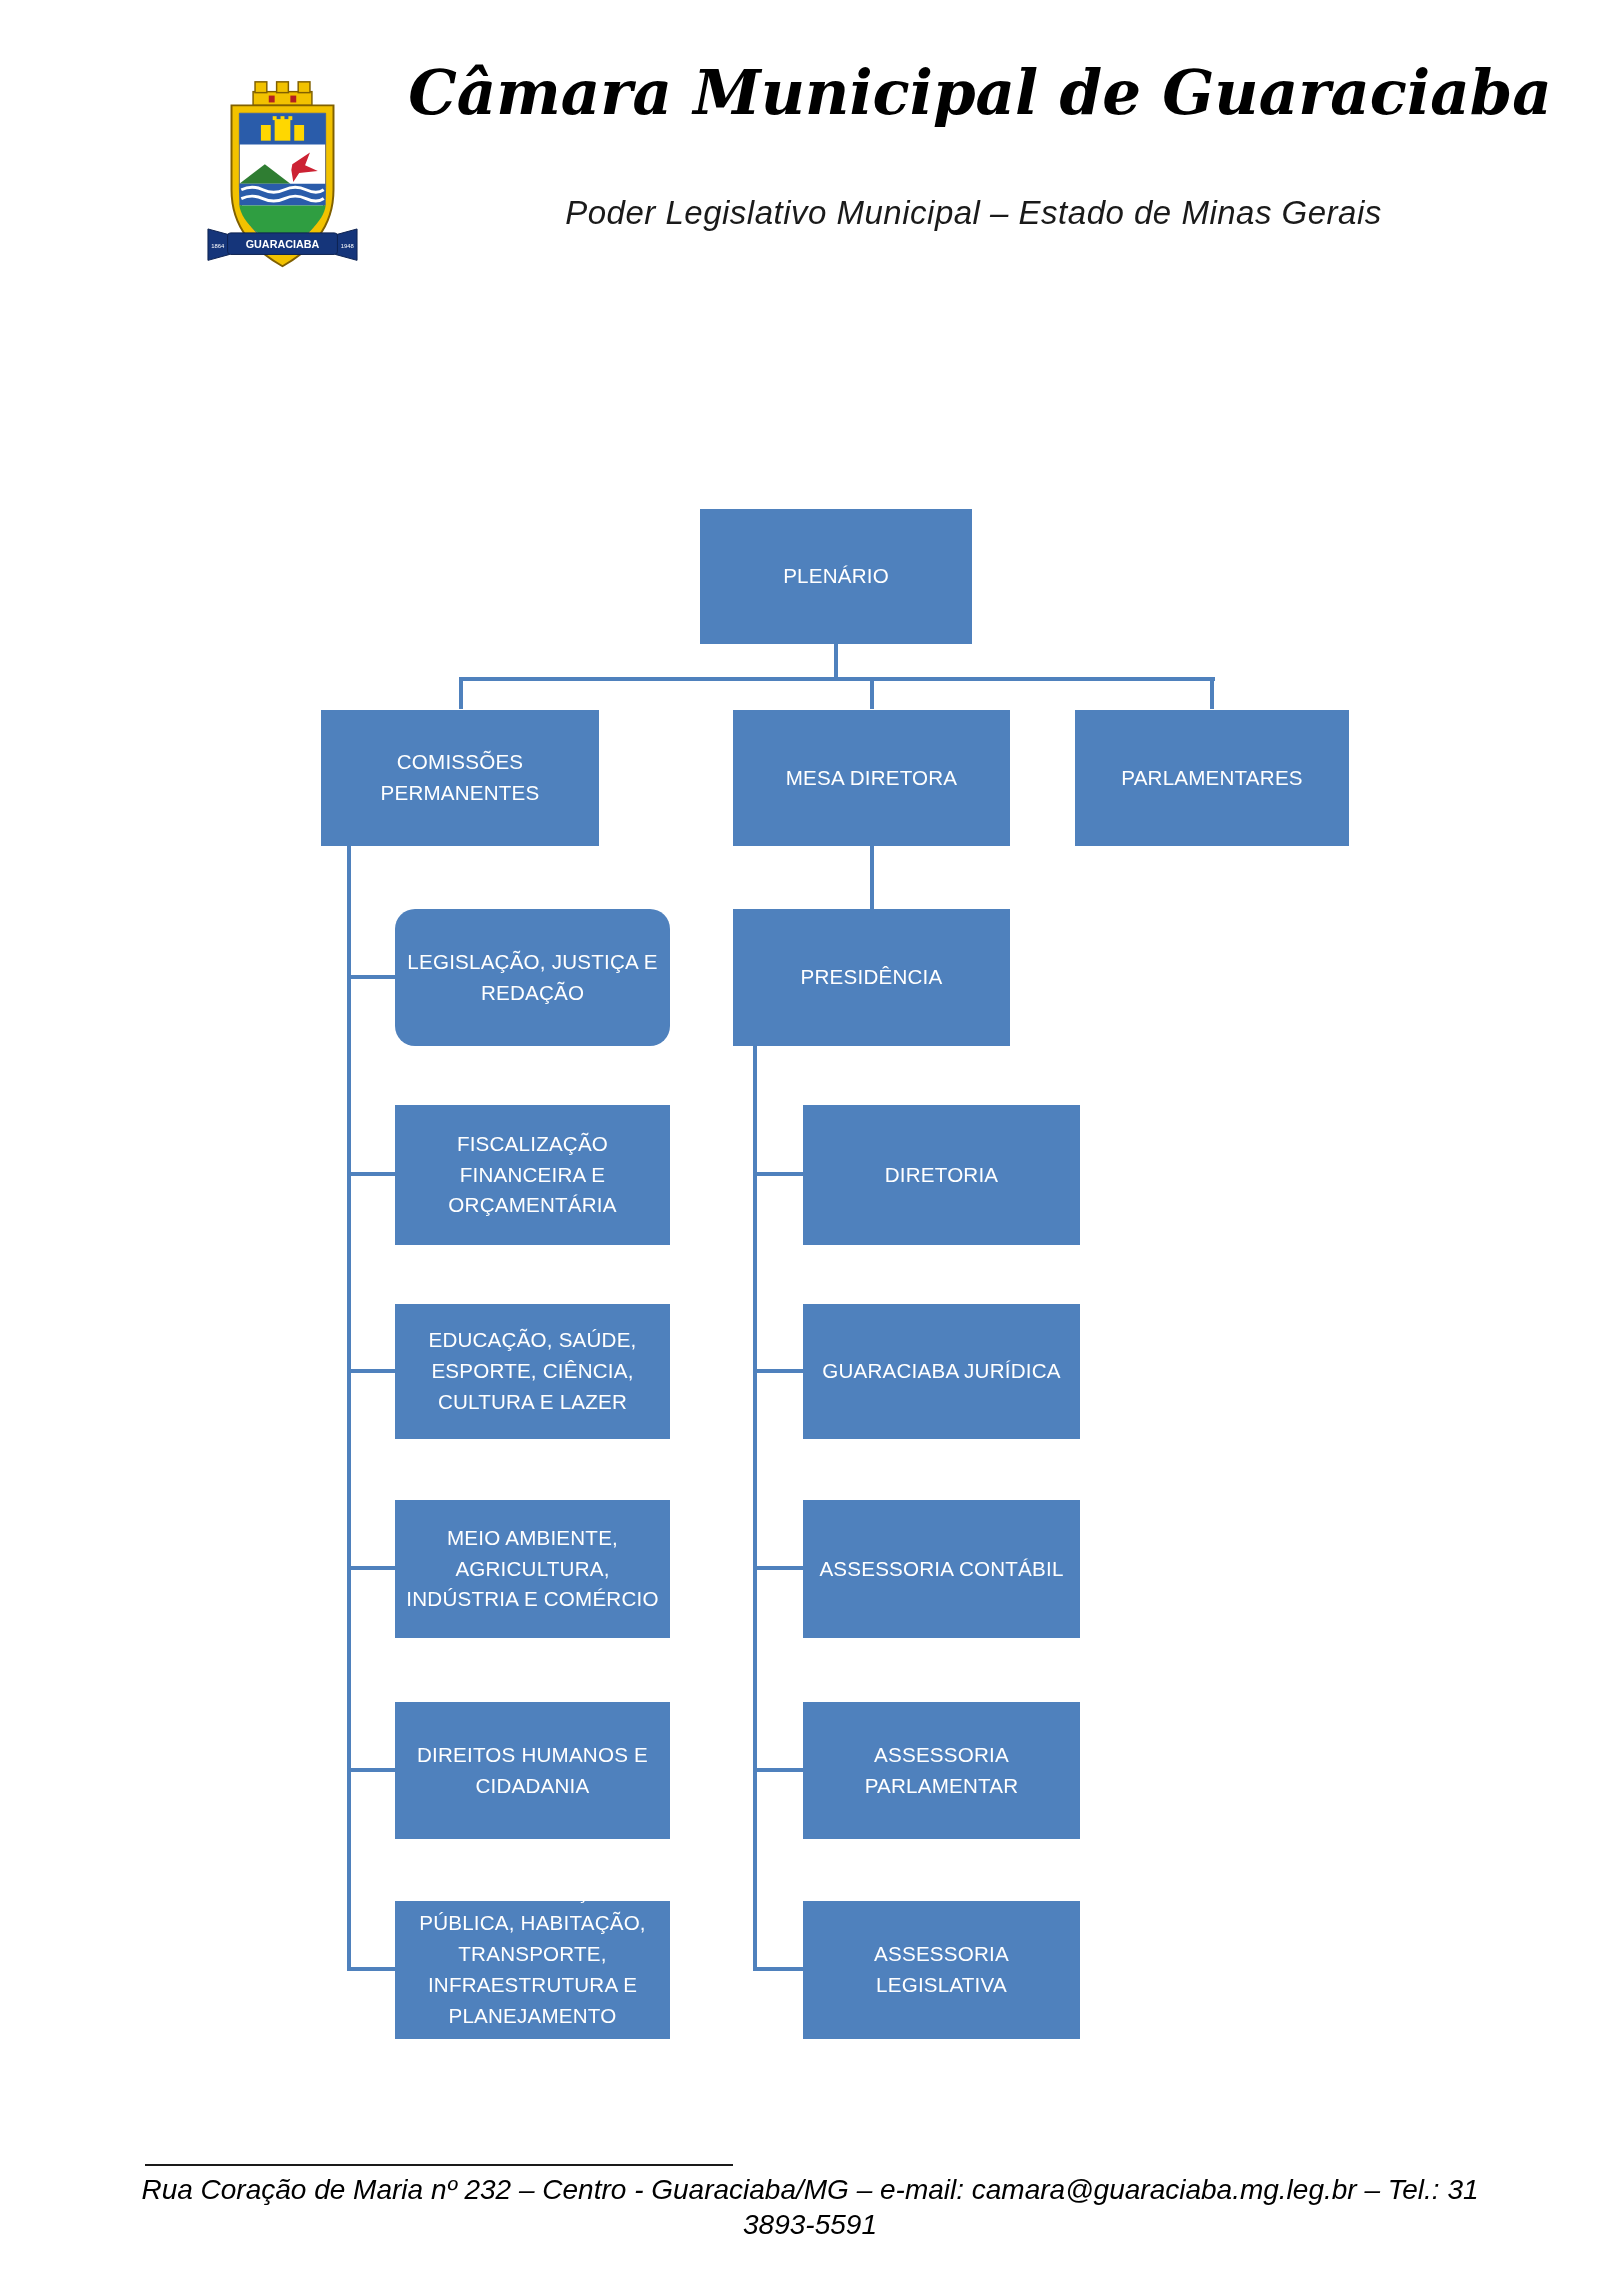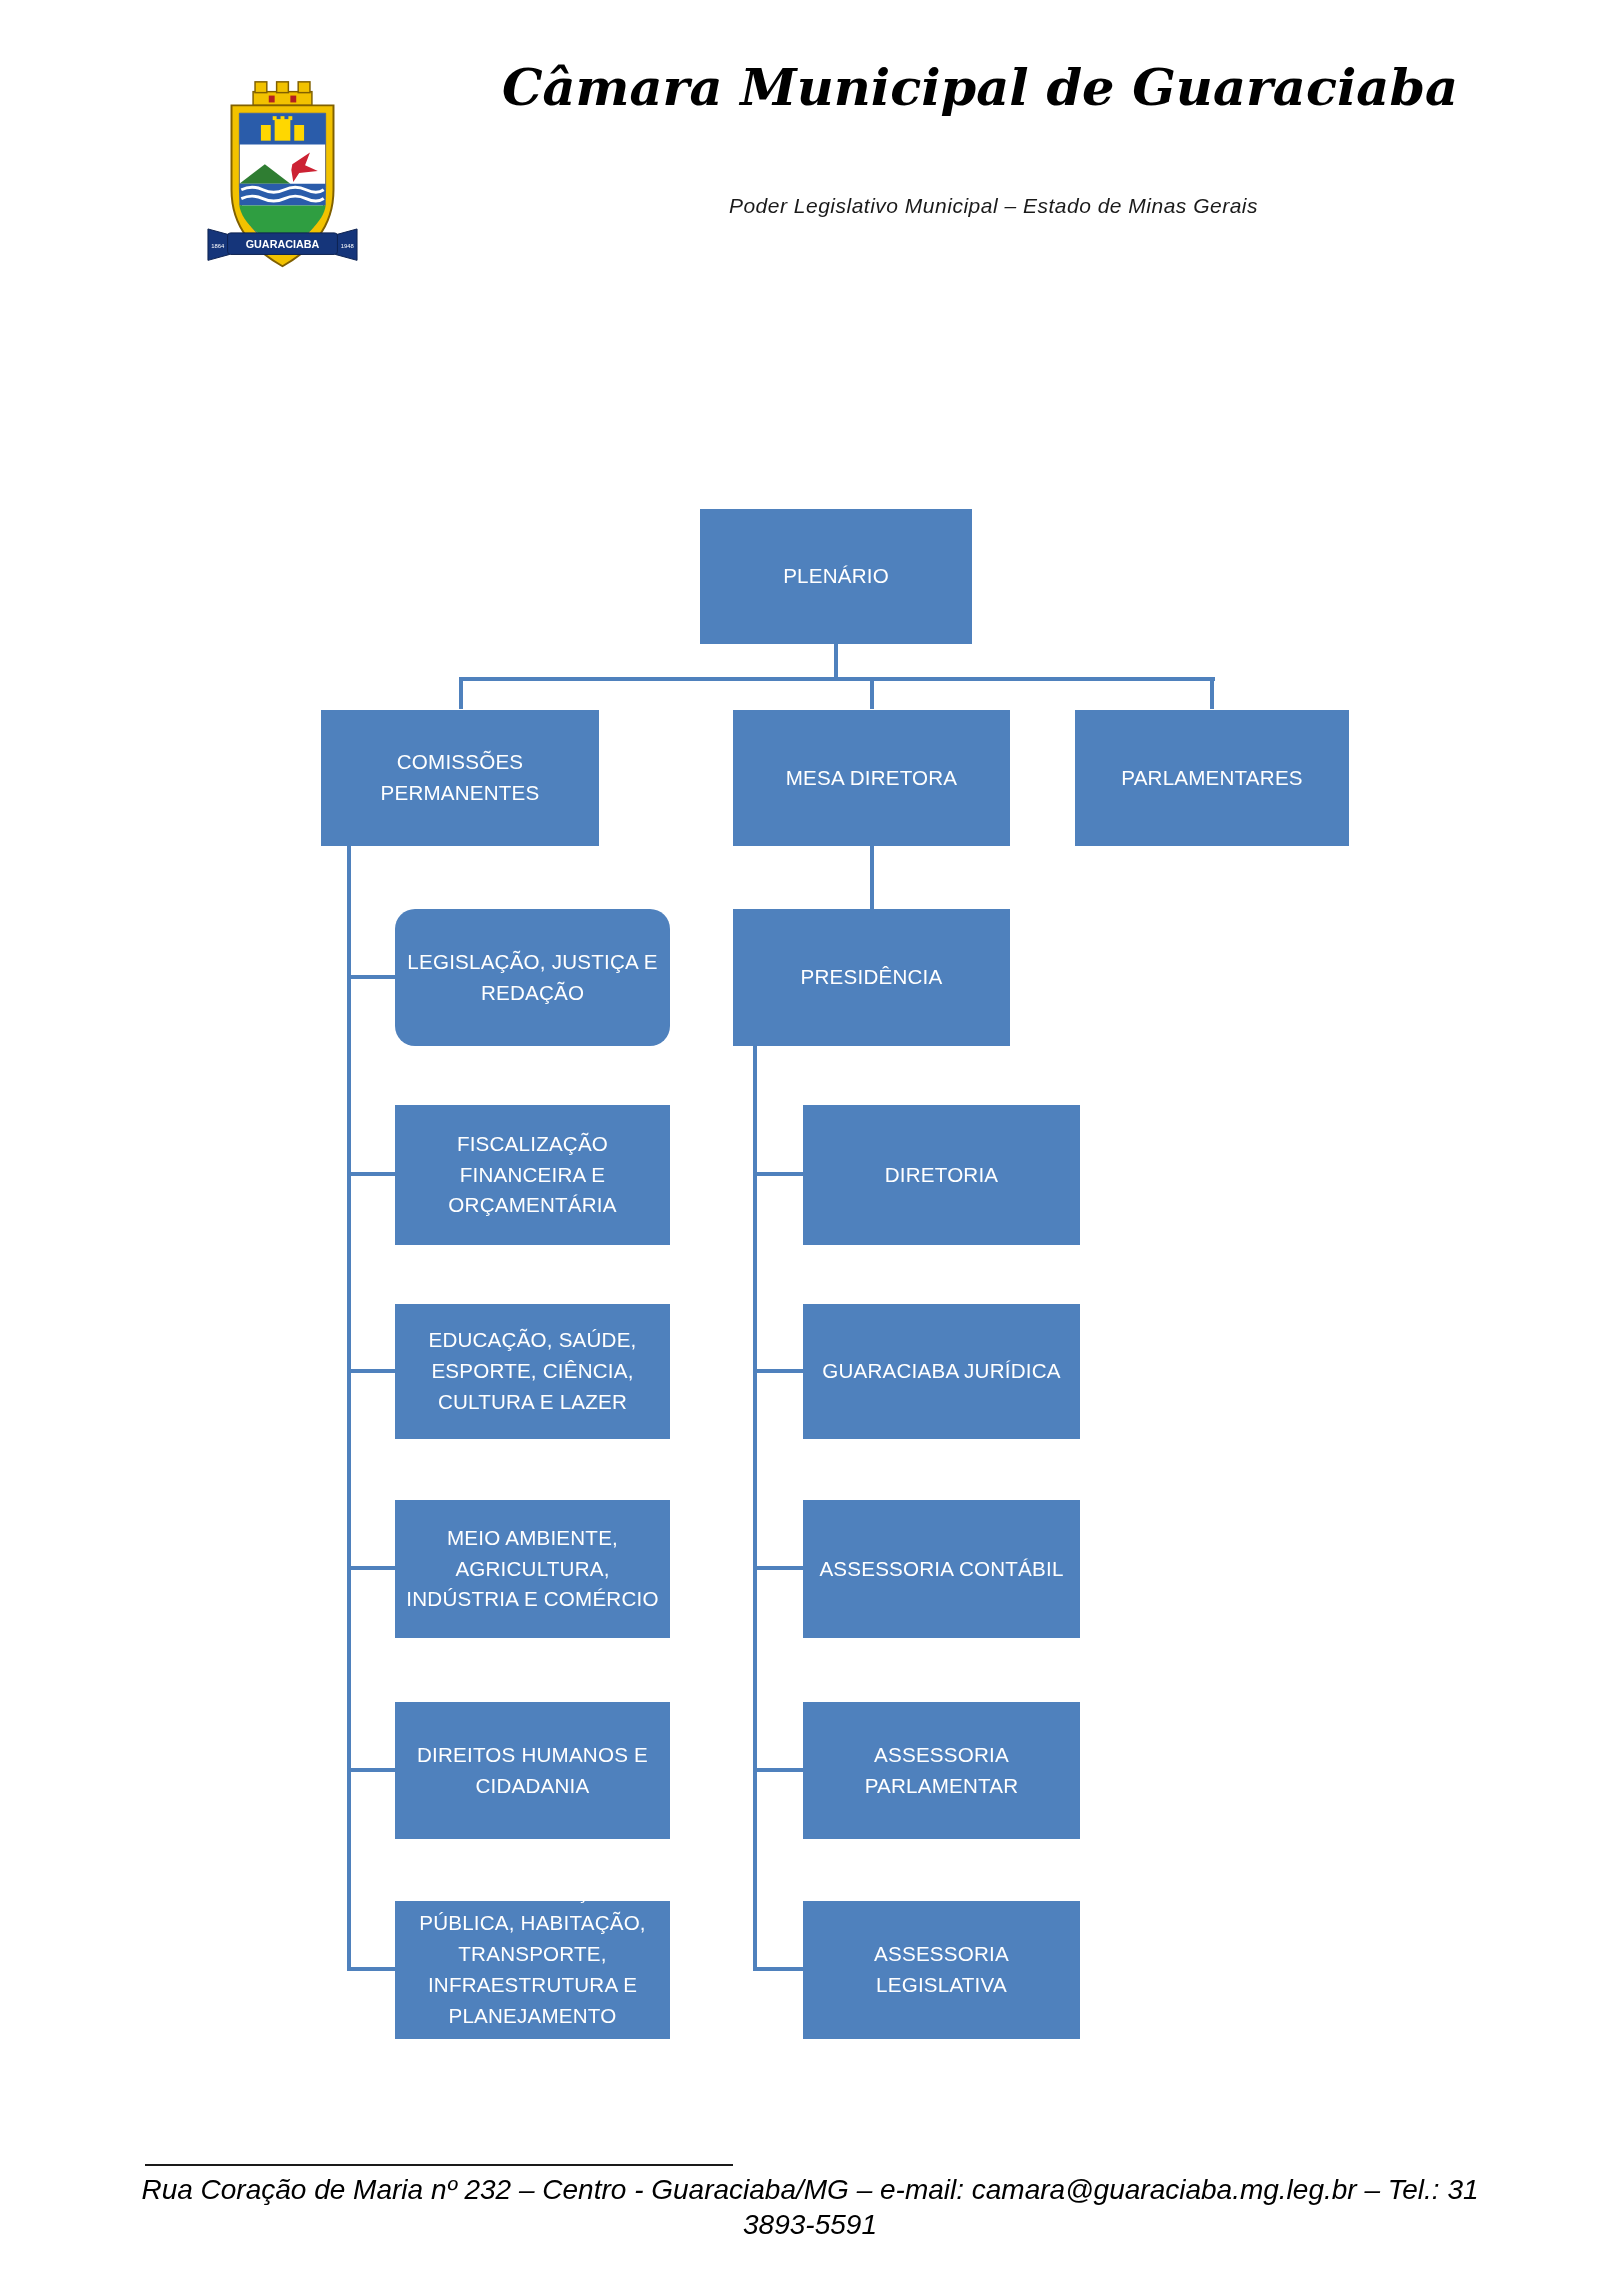--- a/index.html
+++ b/index.html
@@ -5,25 +5,25 @@
   * { margin:0; padding:0; box-sizing:border-box; }
   html,body { background:#ffffff; }
   .page {
     position:relative; width:1620px; height:2293px; margin:0 auto;
     background:#ffffff; overflow:hidden;
     font-family:"Liberation Sans", sans-serif;
   }
   .title {
     position:absolute; left:392px; width:1176px; top:57px;
     text-align:center; font-family:"DejaVu Serif", serif;
-    font-style:italic; font-weight:bold; font-size:51px; color:#000;
+    font-style:italic; font-weight:bold; font-size:61px; color:#000;
   }
   .subtitle {
-    position:absolute; left:425px; width:1137px; top:194px;
-    text-align:center; font-style:italic; font-size:21px; color:#1a1a1a;
+    position:absolute; left:405px; width:1137px; top:194px;
+    text-align:center; font-style:italic; font-size:33px; color:#1a1a1a;
     letter-spacing:0.5px;
   }
   .logo { position:absolute; left:204px; top:74px; width:157px; height:204px; }
   .box {
     position:absolute; background:#4f81bd; color:#ffffff;
     display:flex; align-items:center; justify-content:center;
     text-align:center; font-size:20.6px; line-height:1.5;
     padding:5.9px 9.8px; letter-spacing:0.2px;
   }
   .box.narrow { padding:20px 45px; }

